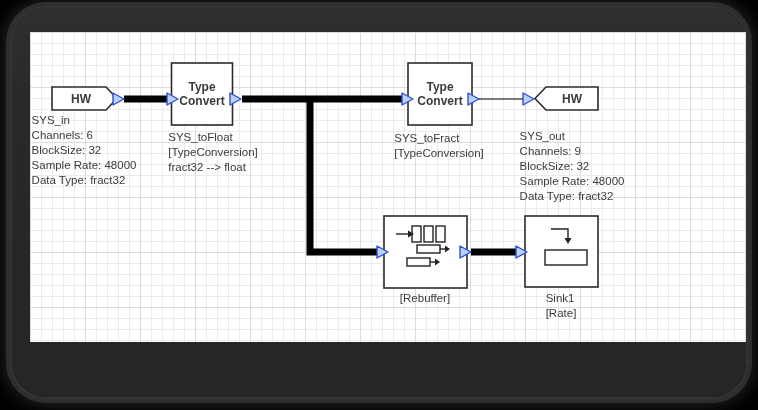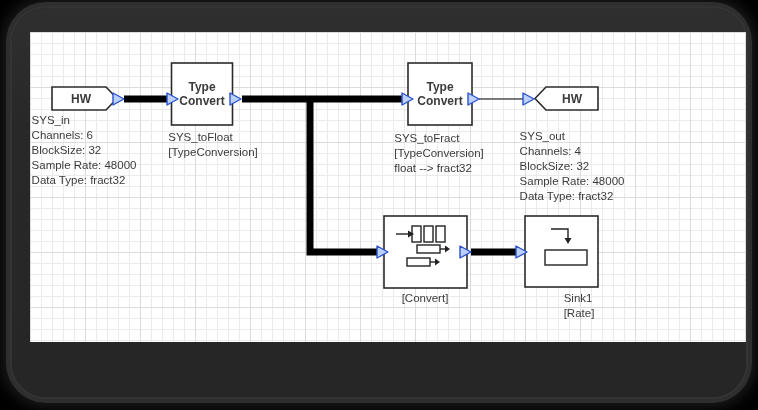--- a/index.html
+++ b/index.html
@@ -108,39 +108,39 @@
       <div>SYS_in</div>
       <div>Channels: 6</div>
       <div>BlockSize: 32</div>
       <div>Sample Rate: 48000</div>
       <div>Data Type: fract32</div>
     </div>
 
     <div class="label" style="left:183px;top:98px;">
       <div>SYS_toFloat</div>
       <div>[TypeConversion]</div>
+      <div>fract32 --&gt; float</div>
     </div>
 
     <div class="label" style="left:409px;top:99px;">
       <div>SYS_toFract</div>
       <div>[TypeConversion]</div>
-      <div>float --&gt; fract32</div>
     </div>
 
     <div class="label" style="left:542px;top:97px;">
       <div>SYS_out</div>
-      <div>Channels: 4</div>
+      <div>Channels: 9</div>
       <div>BlockSize: 32</div>
       <div>Sample Rate: 48000</div>
       <div>Data Type: fract32</div>
     </div>
 
     <div class="label" style="left:395px;top:259px;">
-      <div>[Convert]</div>
+      <div>[Rebuffer]</div>
     </div>
 
-    <div class="label" style="left:549px;top:259px;">
+    <div class="label" style="left:531px;top:259px;">
       <div>Sink1</div>
       <div>[Rate]</div>
     </div>
 
   </div>
 </div>
 
 </body></html>

